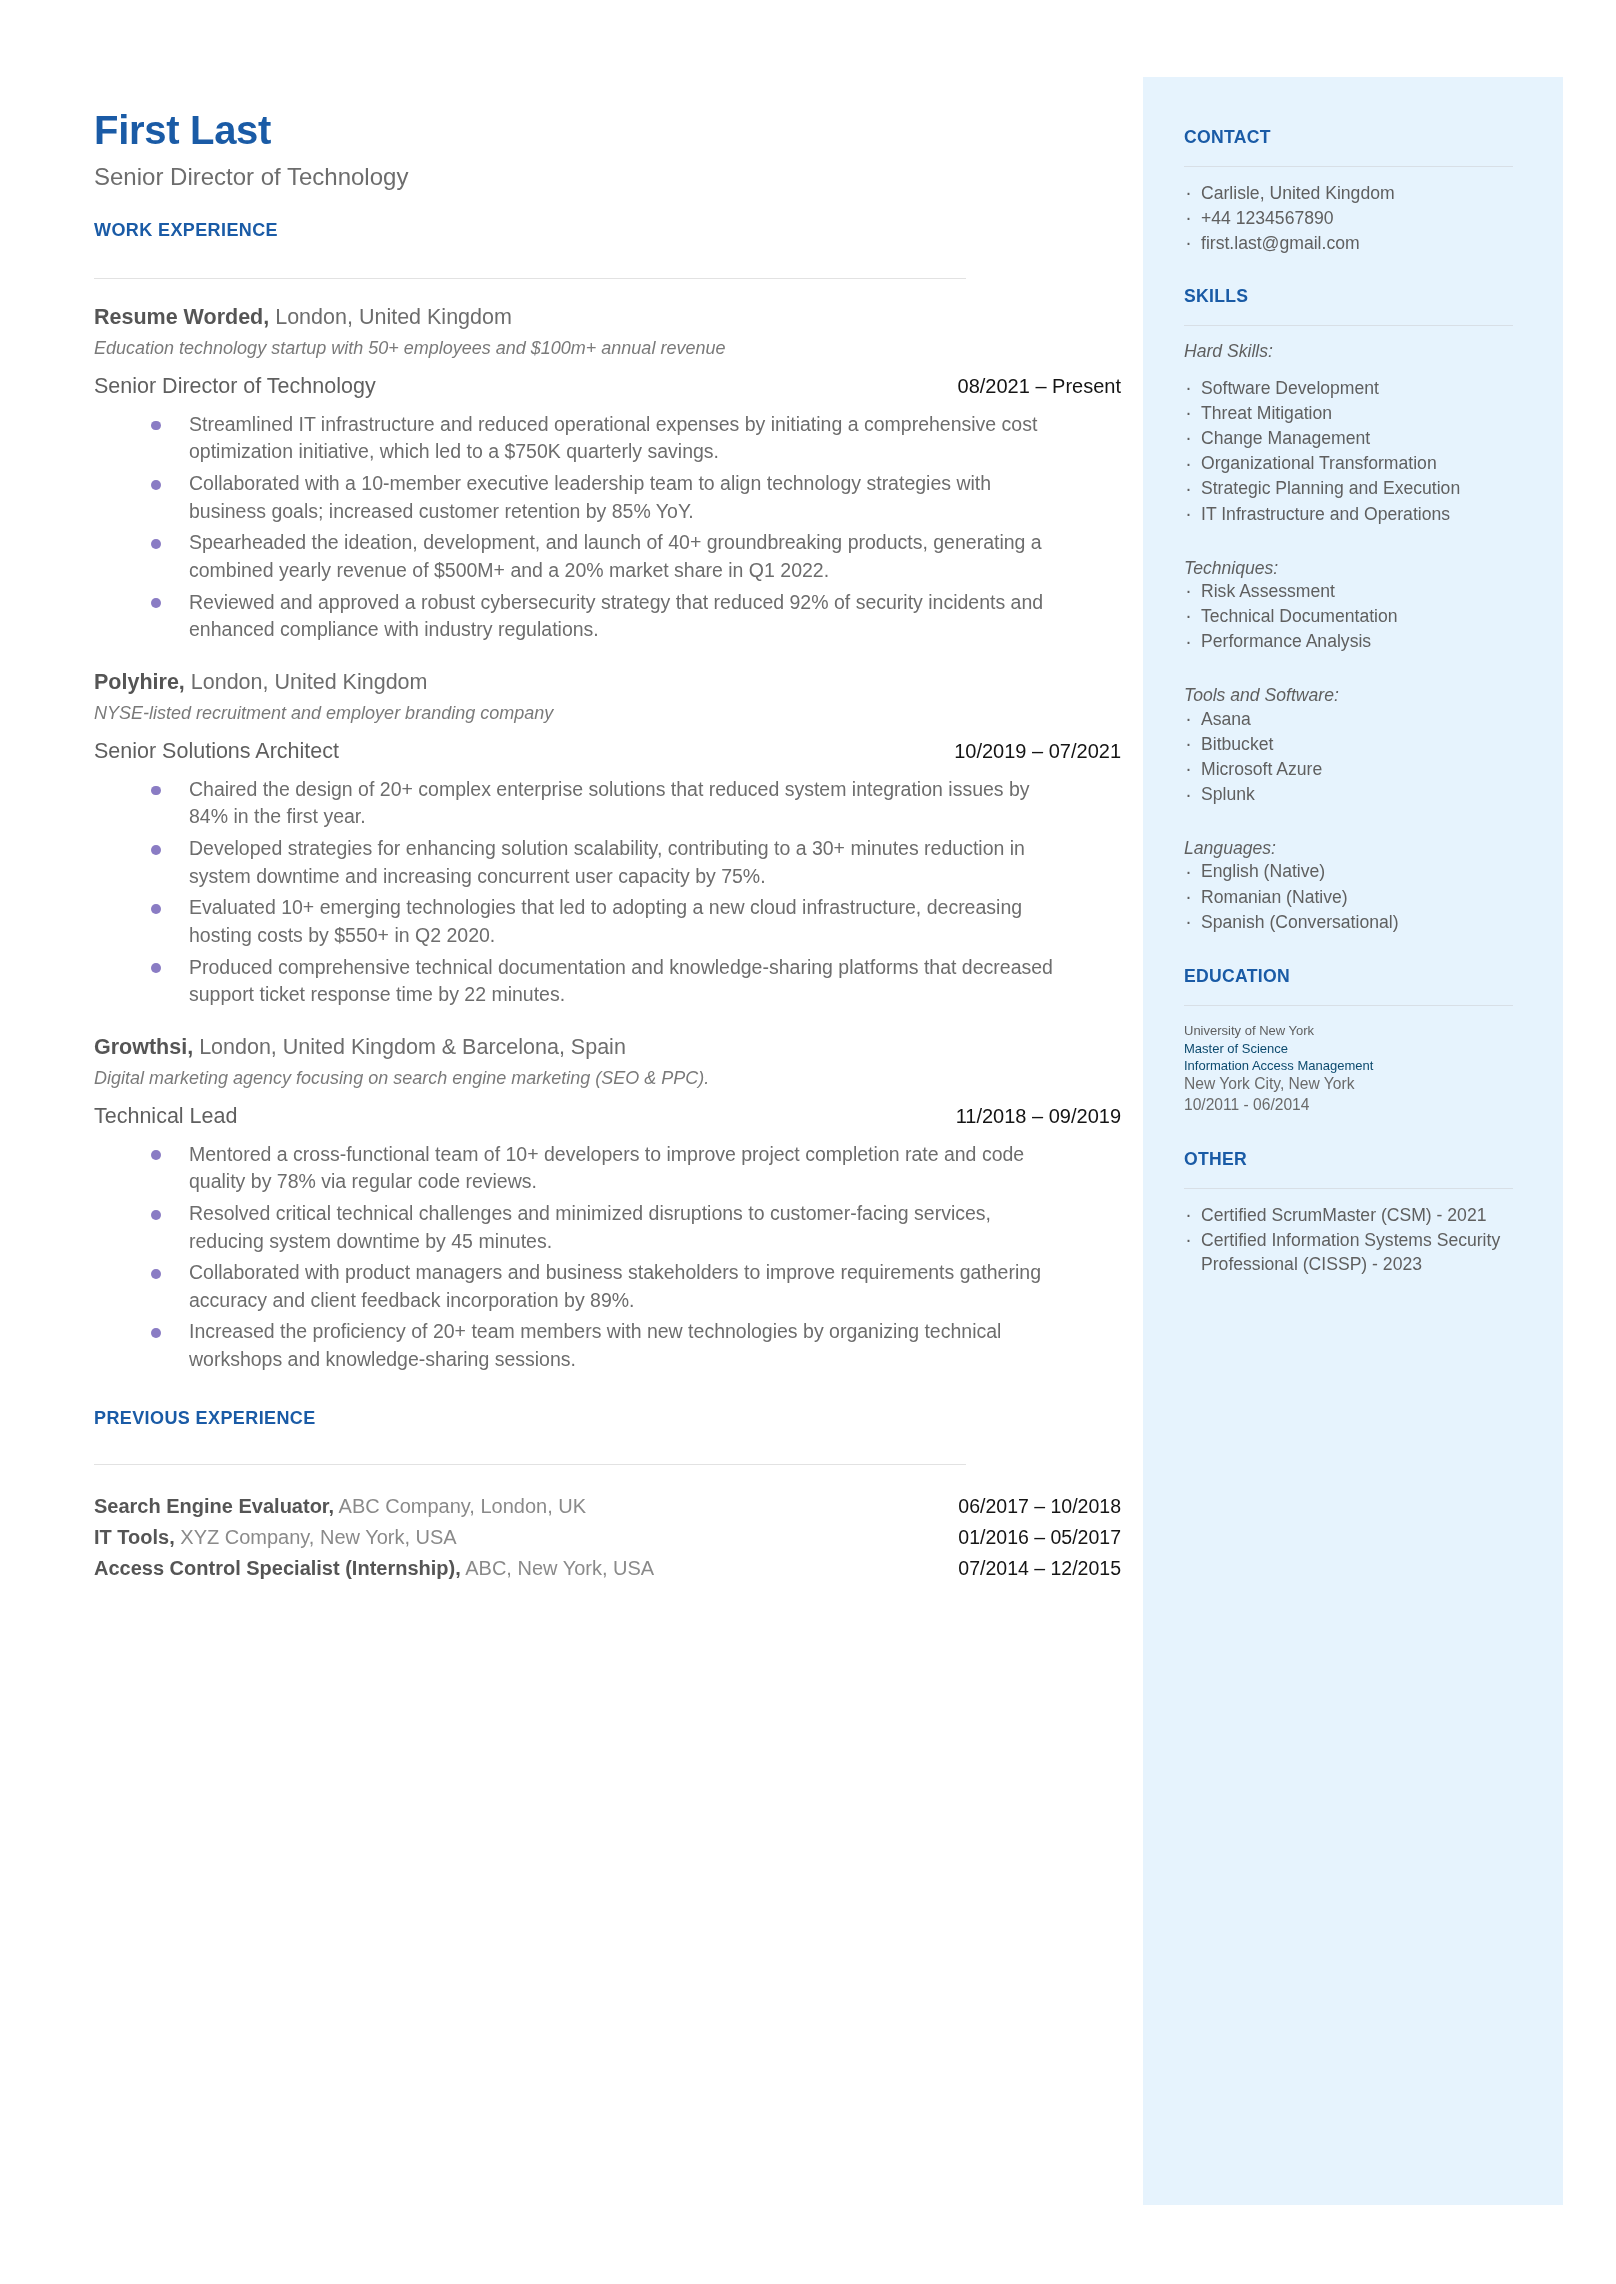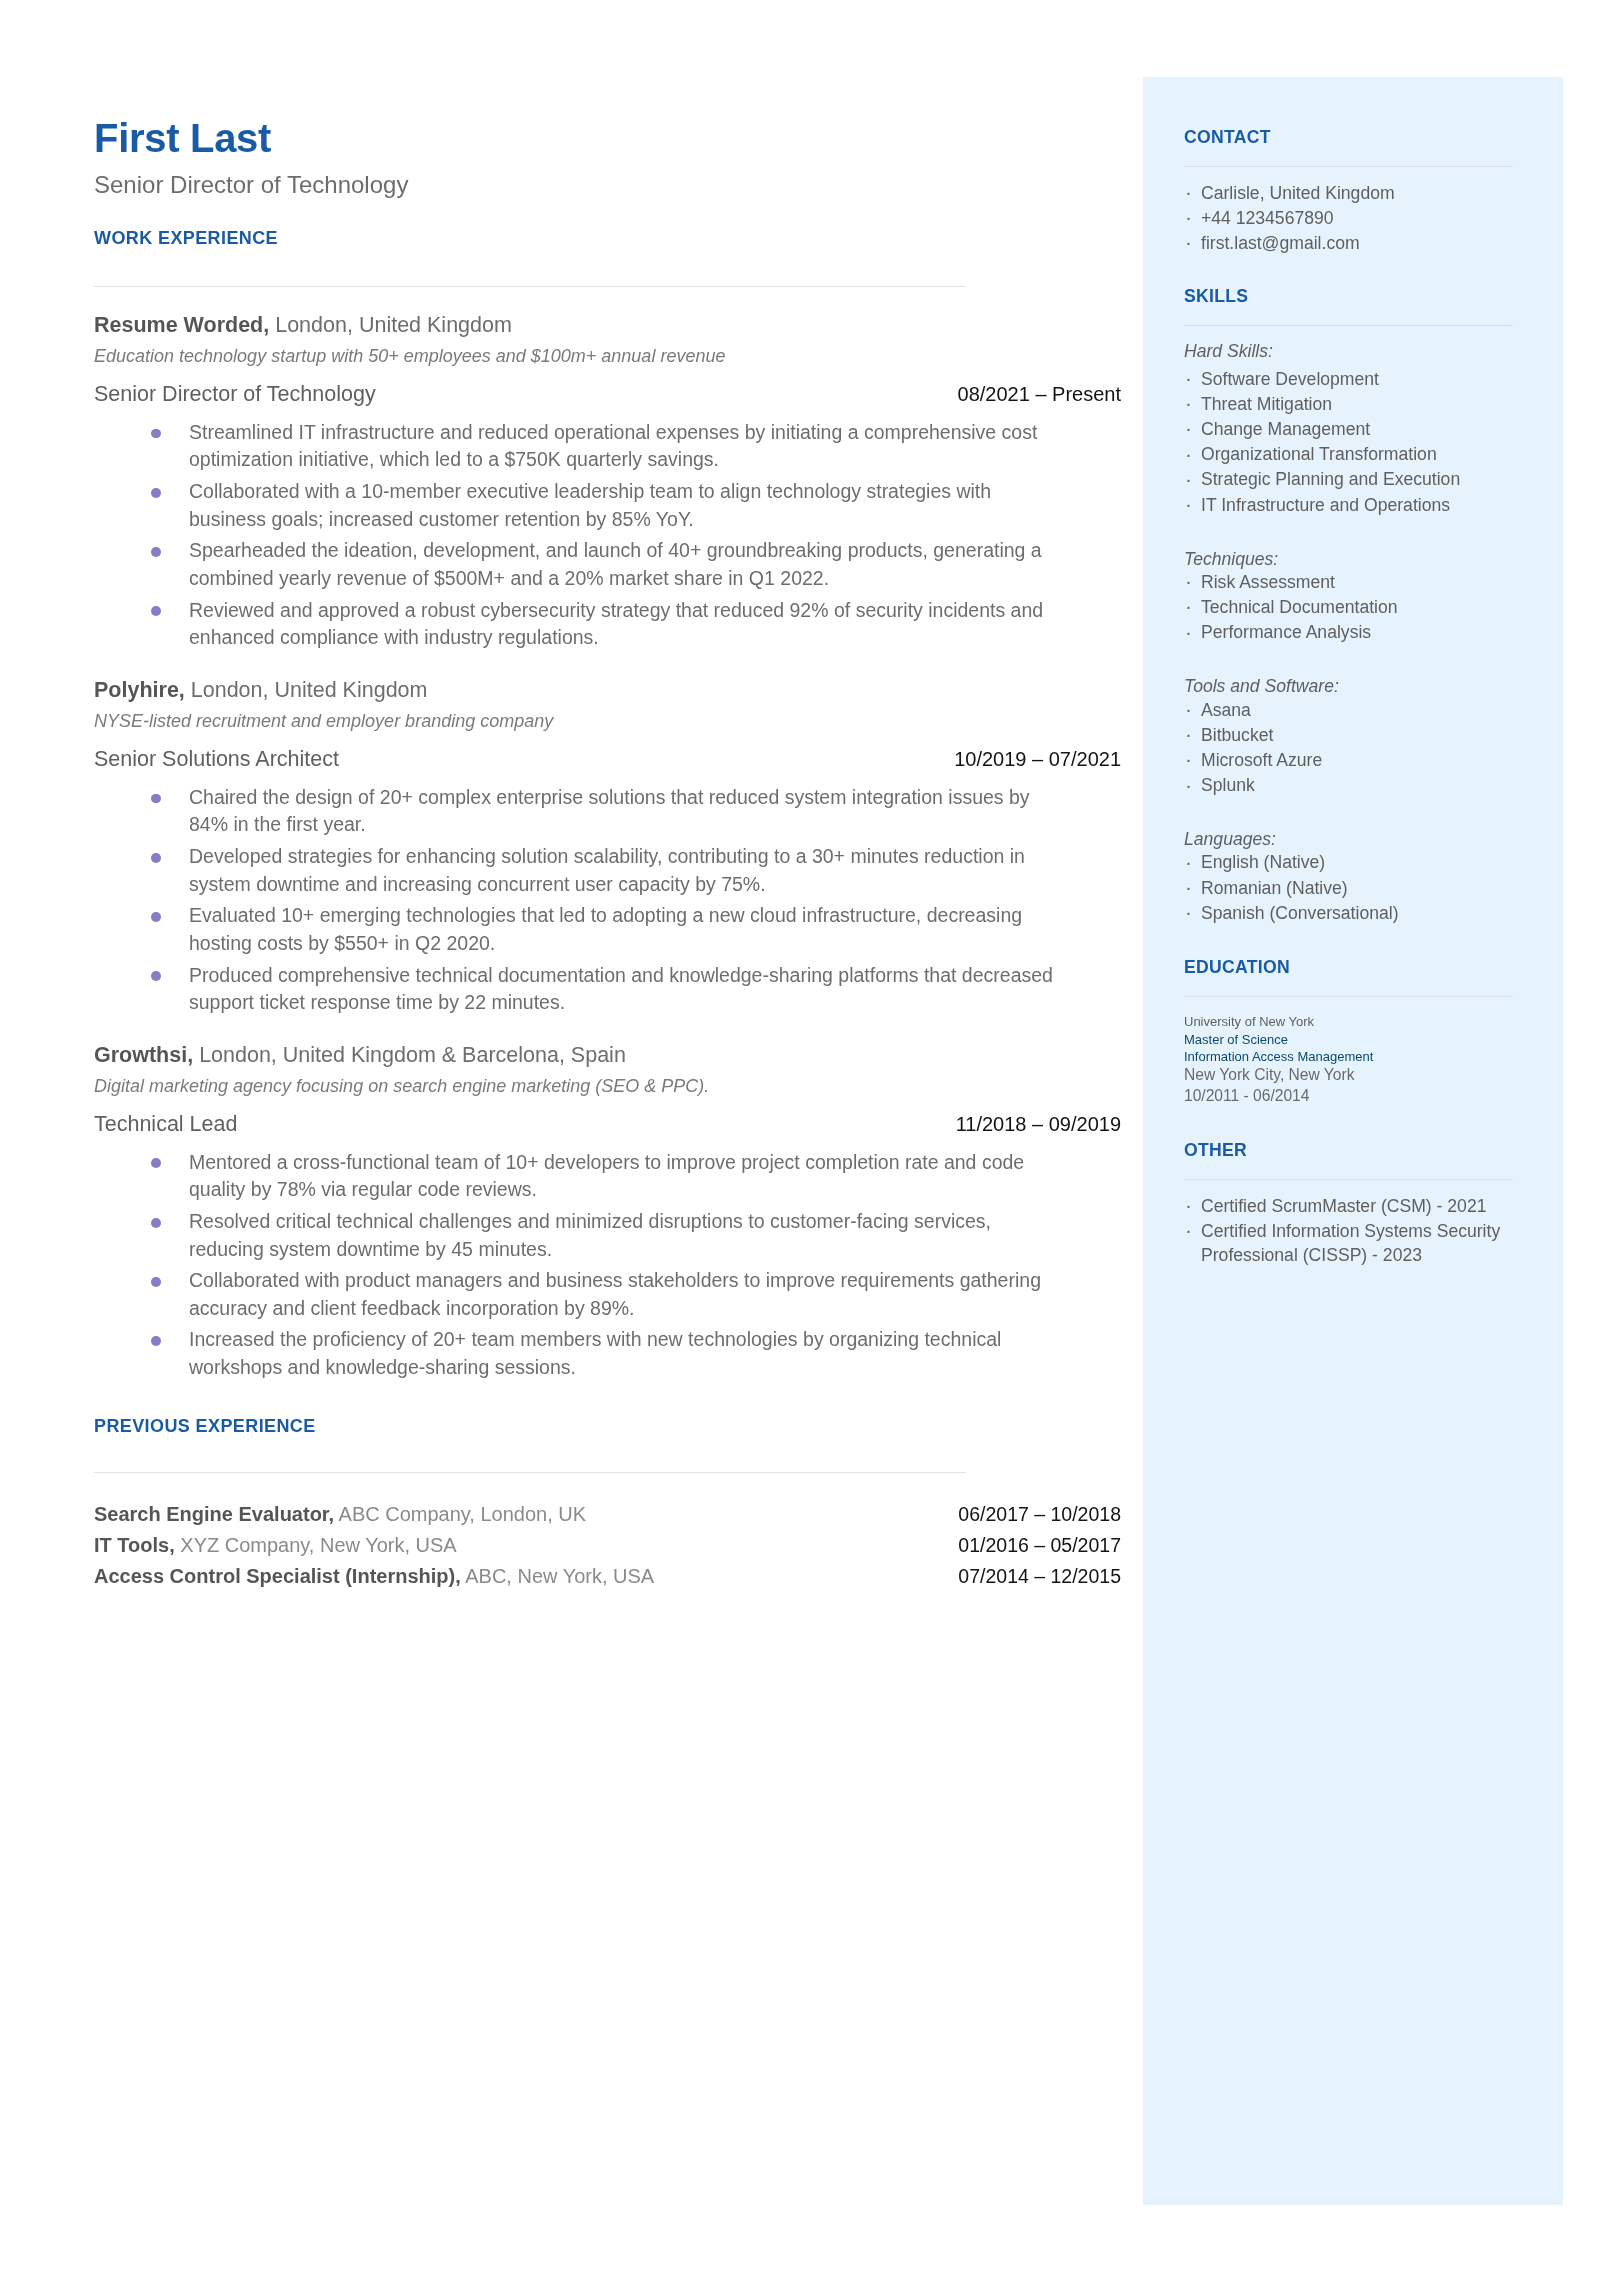--- a/index.html
+++ b/index.html
@@ -23,21 +23,21 @@
     top: 77px;
     width: 420px;
     height: 2128px;
     background: #e6f3fd;
   }
 
   
   .main {
     position: absolute;
     left: 94px;
-    top: 8px;
+    top: 0;
     width: 1027px;
   }
 
   .name {
     font-size: 40px;
     font-weight: bold;
     color: #1a5ba6;
     letter-spacing: -0.3px;
     margin-top: 109px;
     line-height: 1.05;
@@ -275,21 +275,21 @@
   <ul class="side-list" id="contact-list">
       <li>Carlisle, United Kingdom</li>
       <li>+44 1234567890</li>
       <li>first.last@gmail.com</li>
     </ul>
 
   <div style="margin-top:30px" class="side-head">SKILLS</div>
   <div class="side-hr"></div>
   <div id="skills-container" style="margin-top:14.3px">
       <div class="side-sublabel first">Hard Skills:</div>
-      <ul class="side-list" style="margin-top: 6px;">
+      <ul class="side-list" style="margin-top: 15px;">
         <li>Software Development</li>
         <li>Threat Mitigation</li>
         <li>Change Management</li>
         <li>Organizational Transformation</li>
         <li>Strategic Planning and Execution</li>
         <li>IT Infrastructure and Operations</li>
       </ul>
       <div class="side-sublabel">Techniques:</div>
       <ul class="side-list" style="margin-top: 1.3px;">
         <li>Risk Assessment</li>

